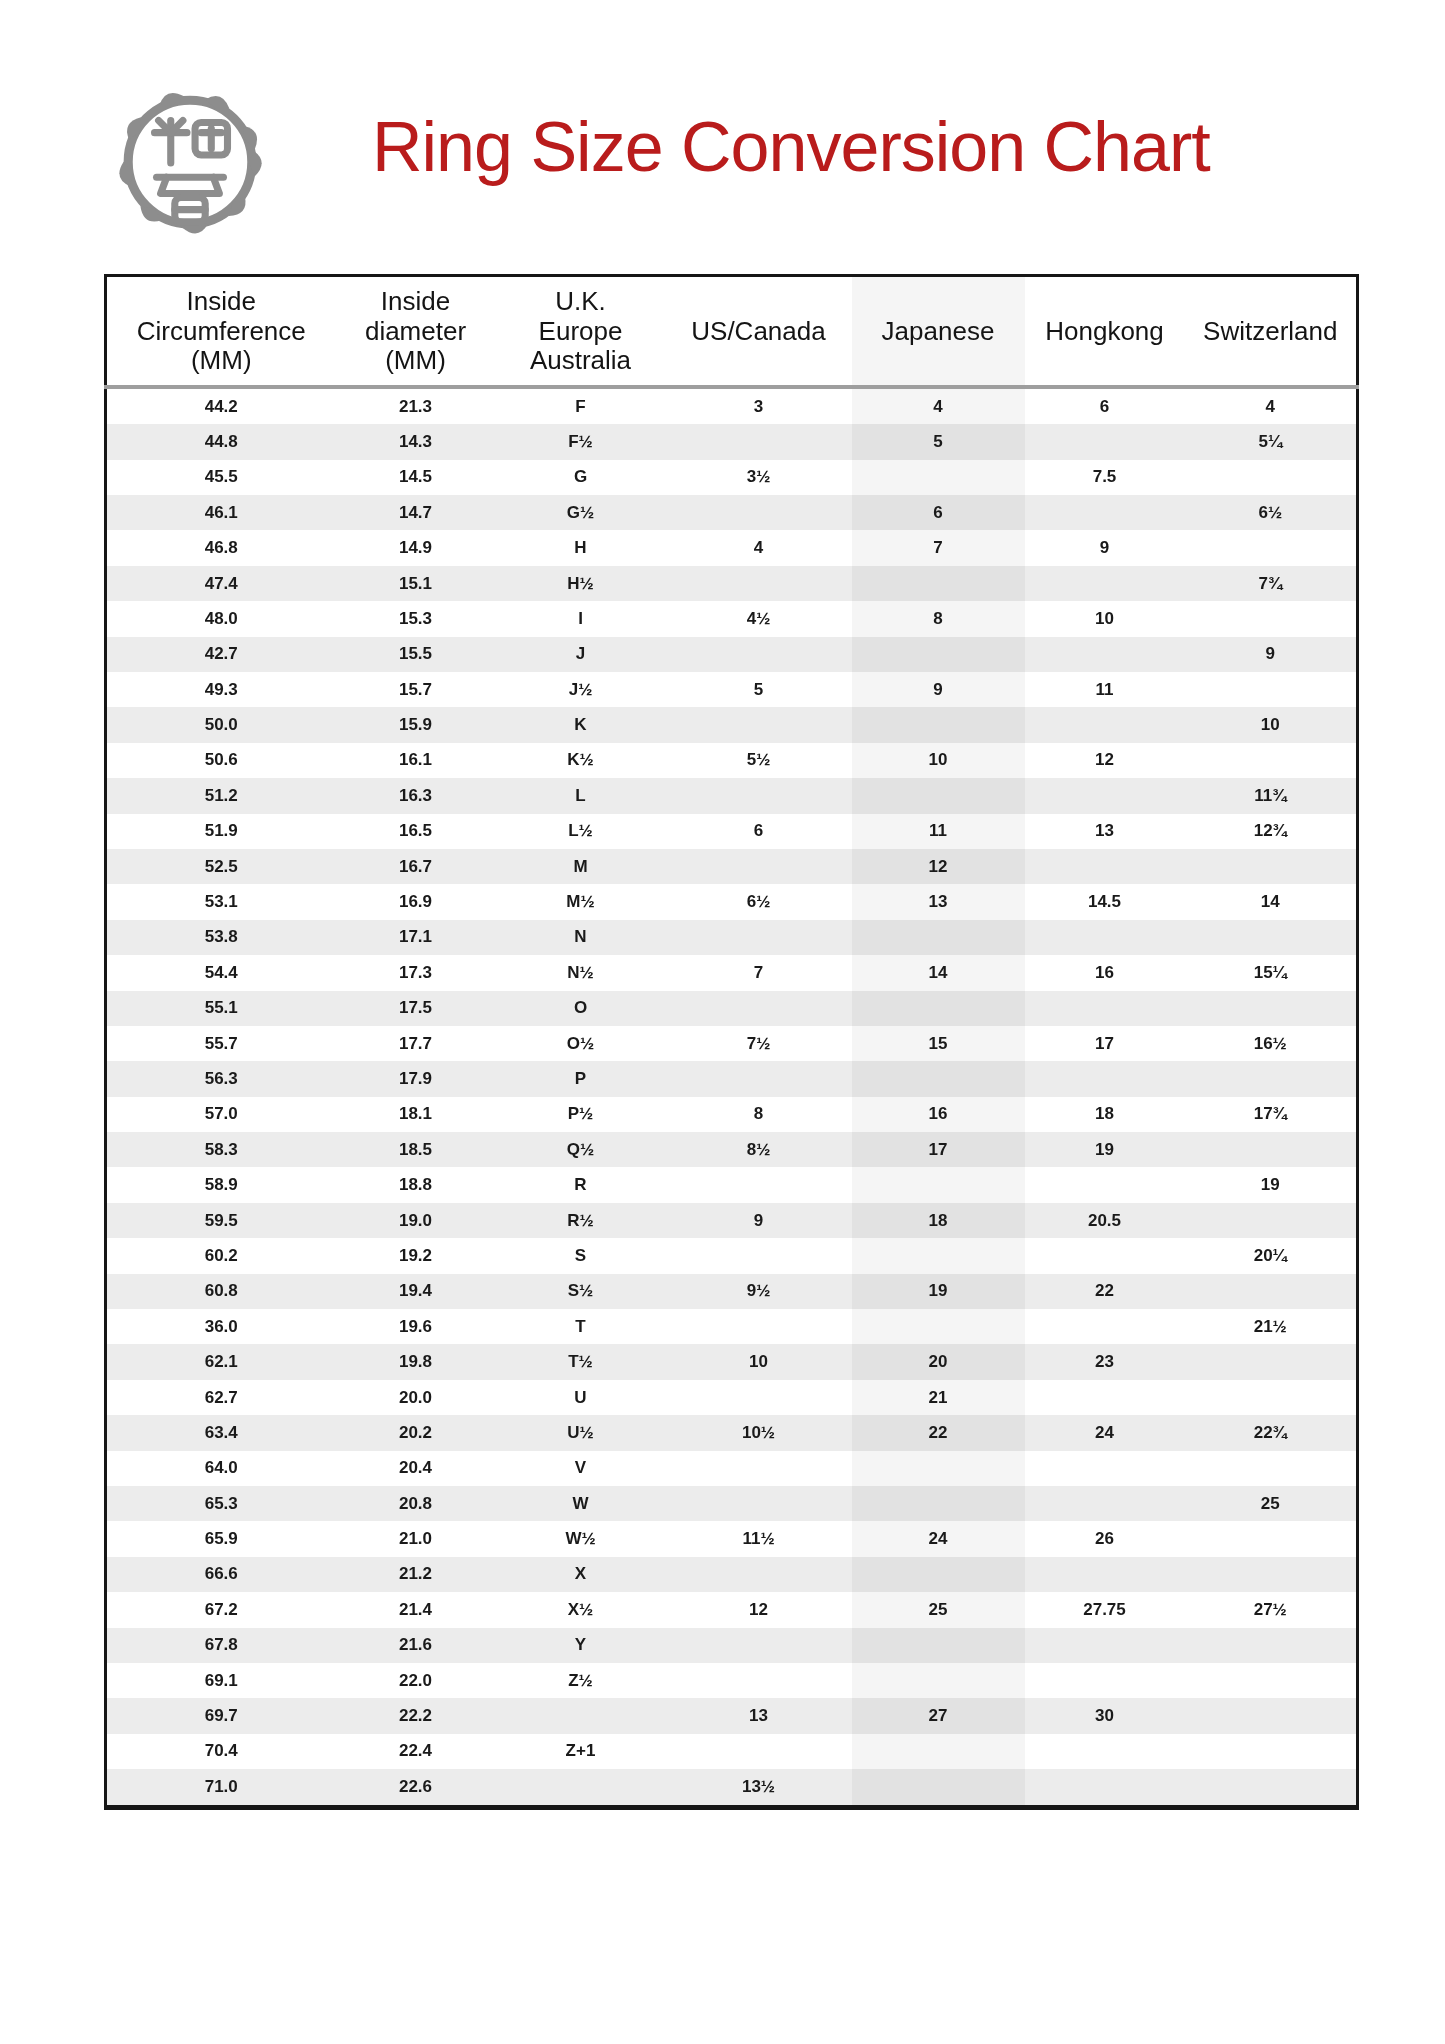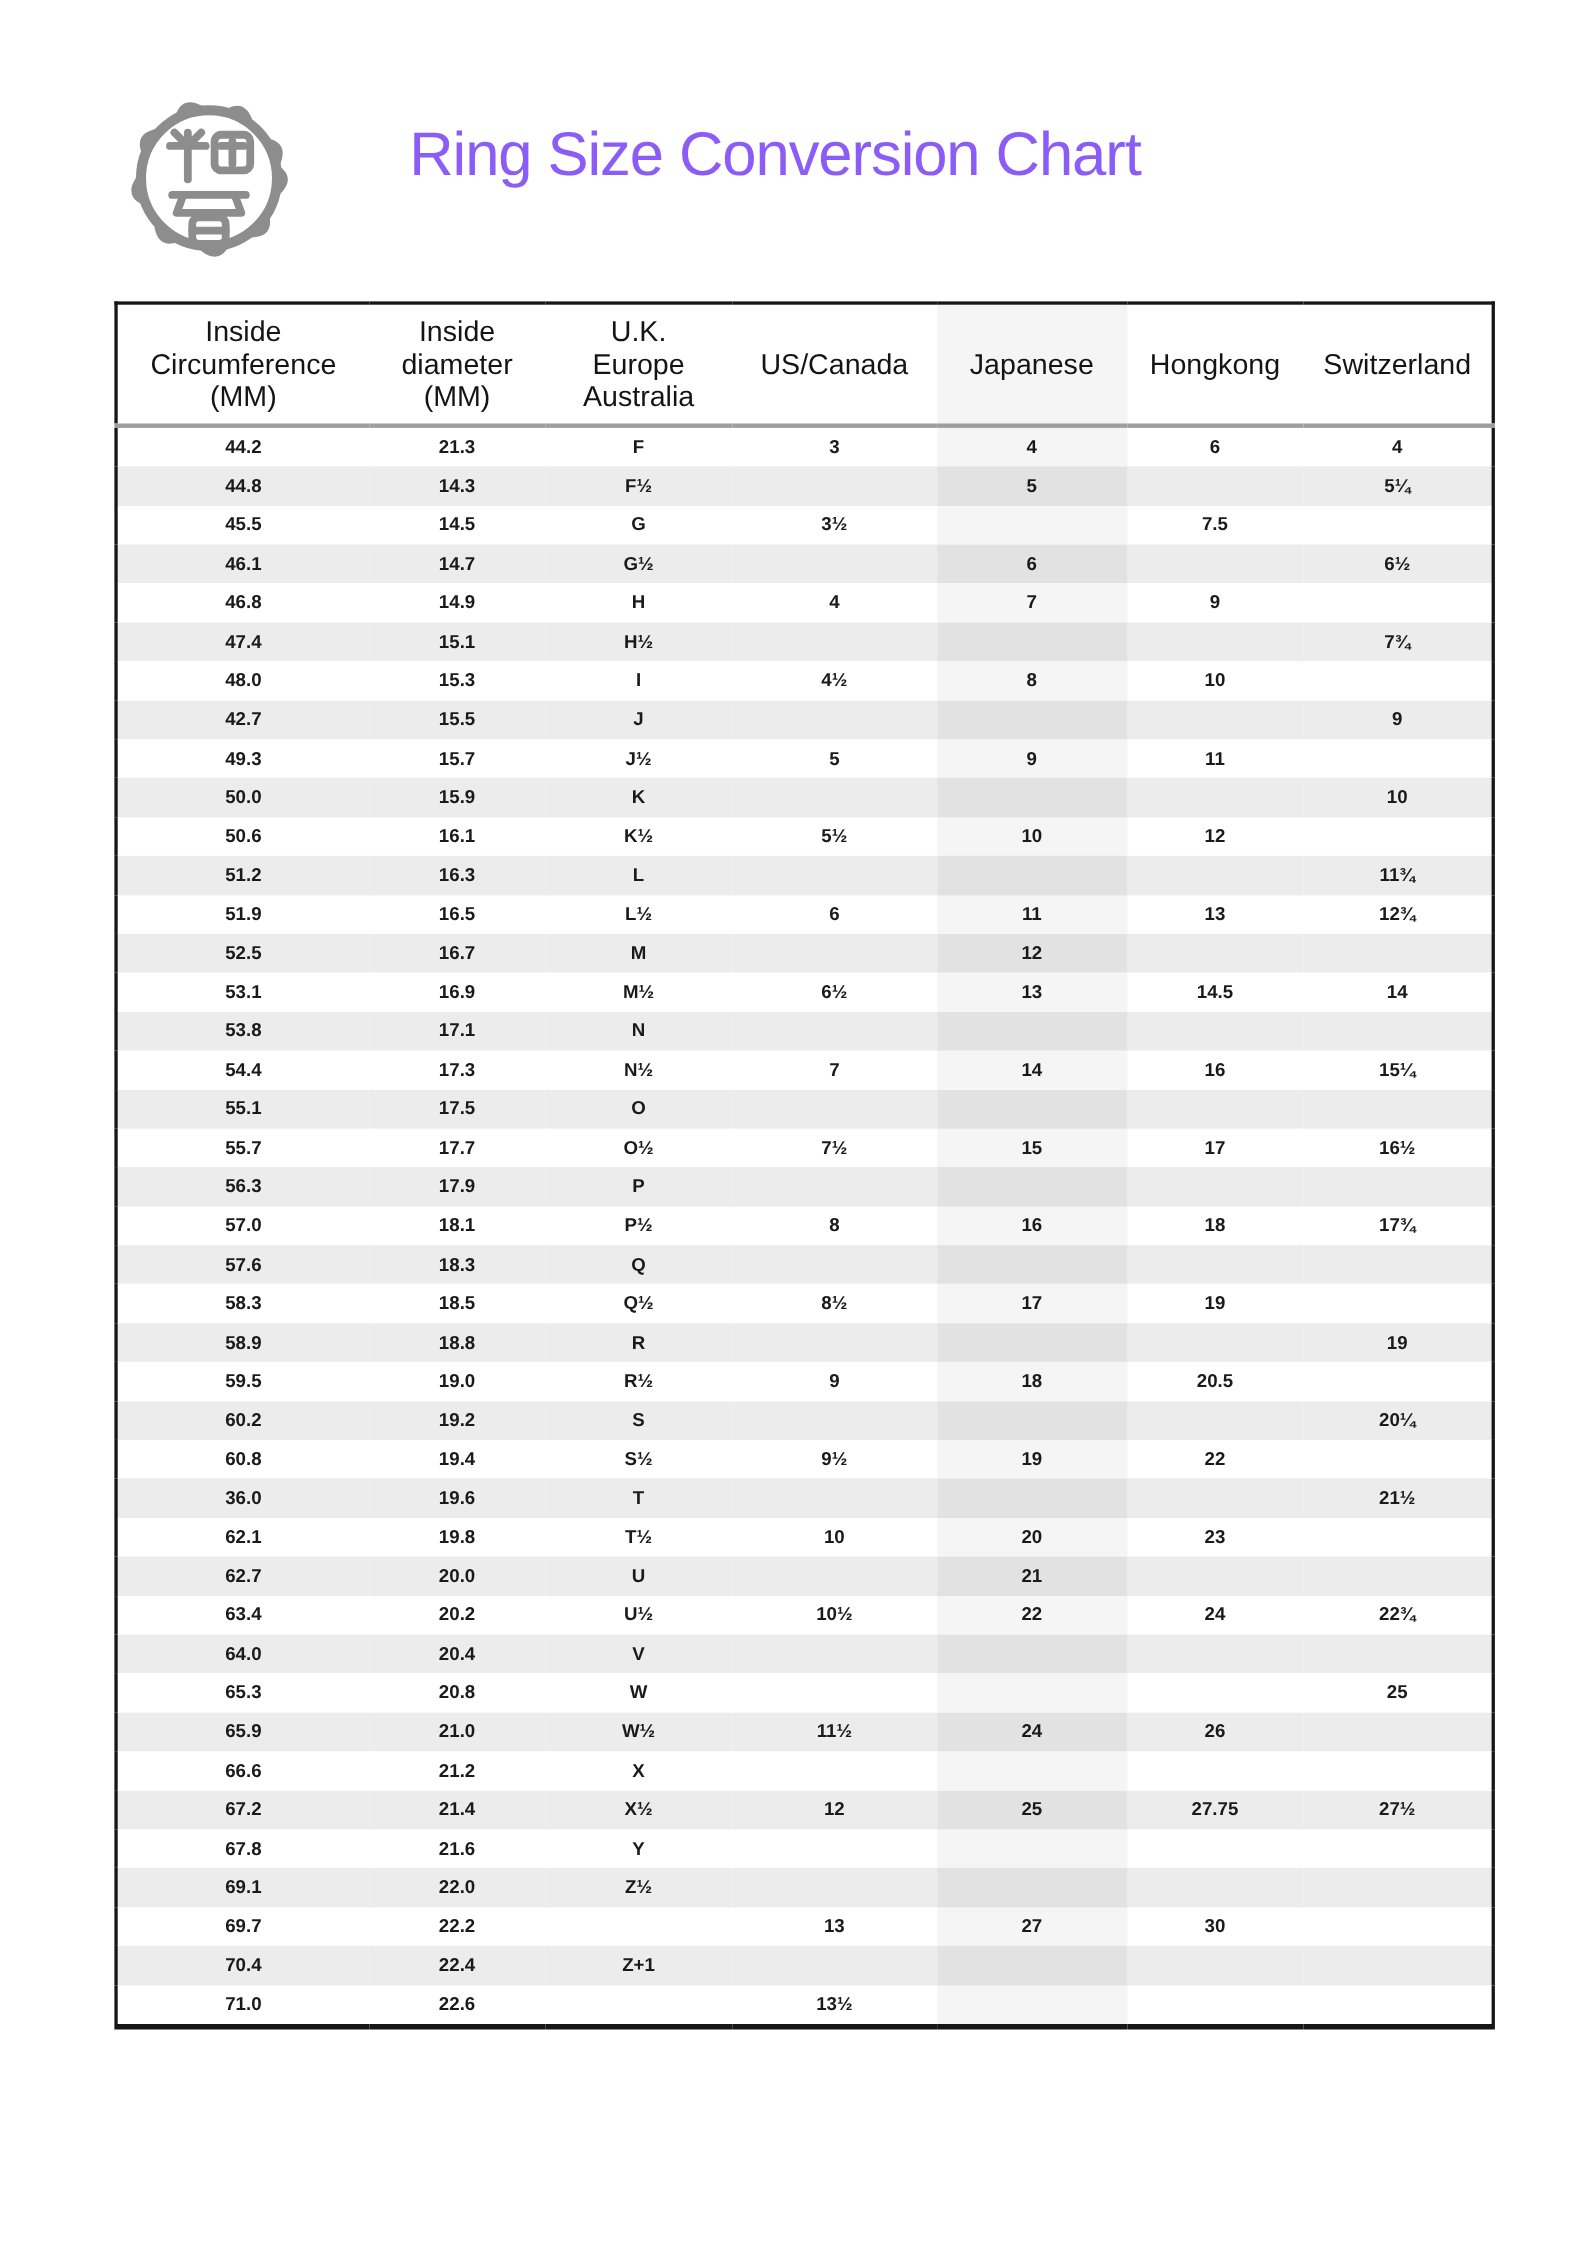--- a/index.html
+++ b/index.html
@@ -19,25 +19,25 @@
   .masthead {
     display: flex;
     align-items: flex-start;
     padding: 84px 0 0 114px;
     height: 160px;
   }
   .logo { width: 152px; height: 152px; flex: 0 0 auto; }
   .logo svg { display: block; width: 152px; height: 152px; }
   .title {
     margin: 28px 0 0 106px;
-    font-size: 56px;
+    font-size: 70px;
     line-height: 1.0;
     font-weight: 400;
     letter-spacing: -1px;
-    color: #8b5cf6;
+    color: #b91c1c;
     white-space: nowrap;
   }
   .ring-table {
     border-collapse: collapse;
     table-layout: fixed;
     width: 1252px;
     margin: 30px 0 0 104px;
     border: 3px solid #161616;
     border-bottom-width: 5px;
   }
@@ -316,29 +316,20 @@
         <tr>
           <td>57.0</td>
           <td>18.1</td>
           <td>P½</td>
           <td>8</td>
           <td class="col-jp">16</td>
           <td>18</td>
           <td>17¾</td>
         </tr>
         <tr>
-          <td>57.6</td>
-          <td>18.3</td>
-          <td>Q</td>
-          <td></td>
-          <td class="col-jp"></td>
-          <td></td>
-          <td></td>
-        </tr>
-        <tr>
           <td>58.3</td>
           <td>18.5</td>
           <td>Q½</td>
           <td>8½</td>
           <td class="col-jp">17</td>
           <td>19</td>
           <td></td>
         </tr>
         <tr>
           <td>58.9</td>

